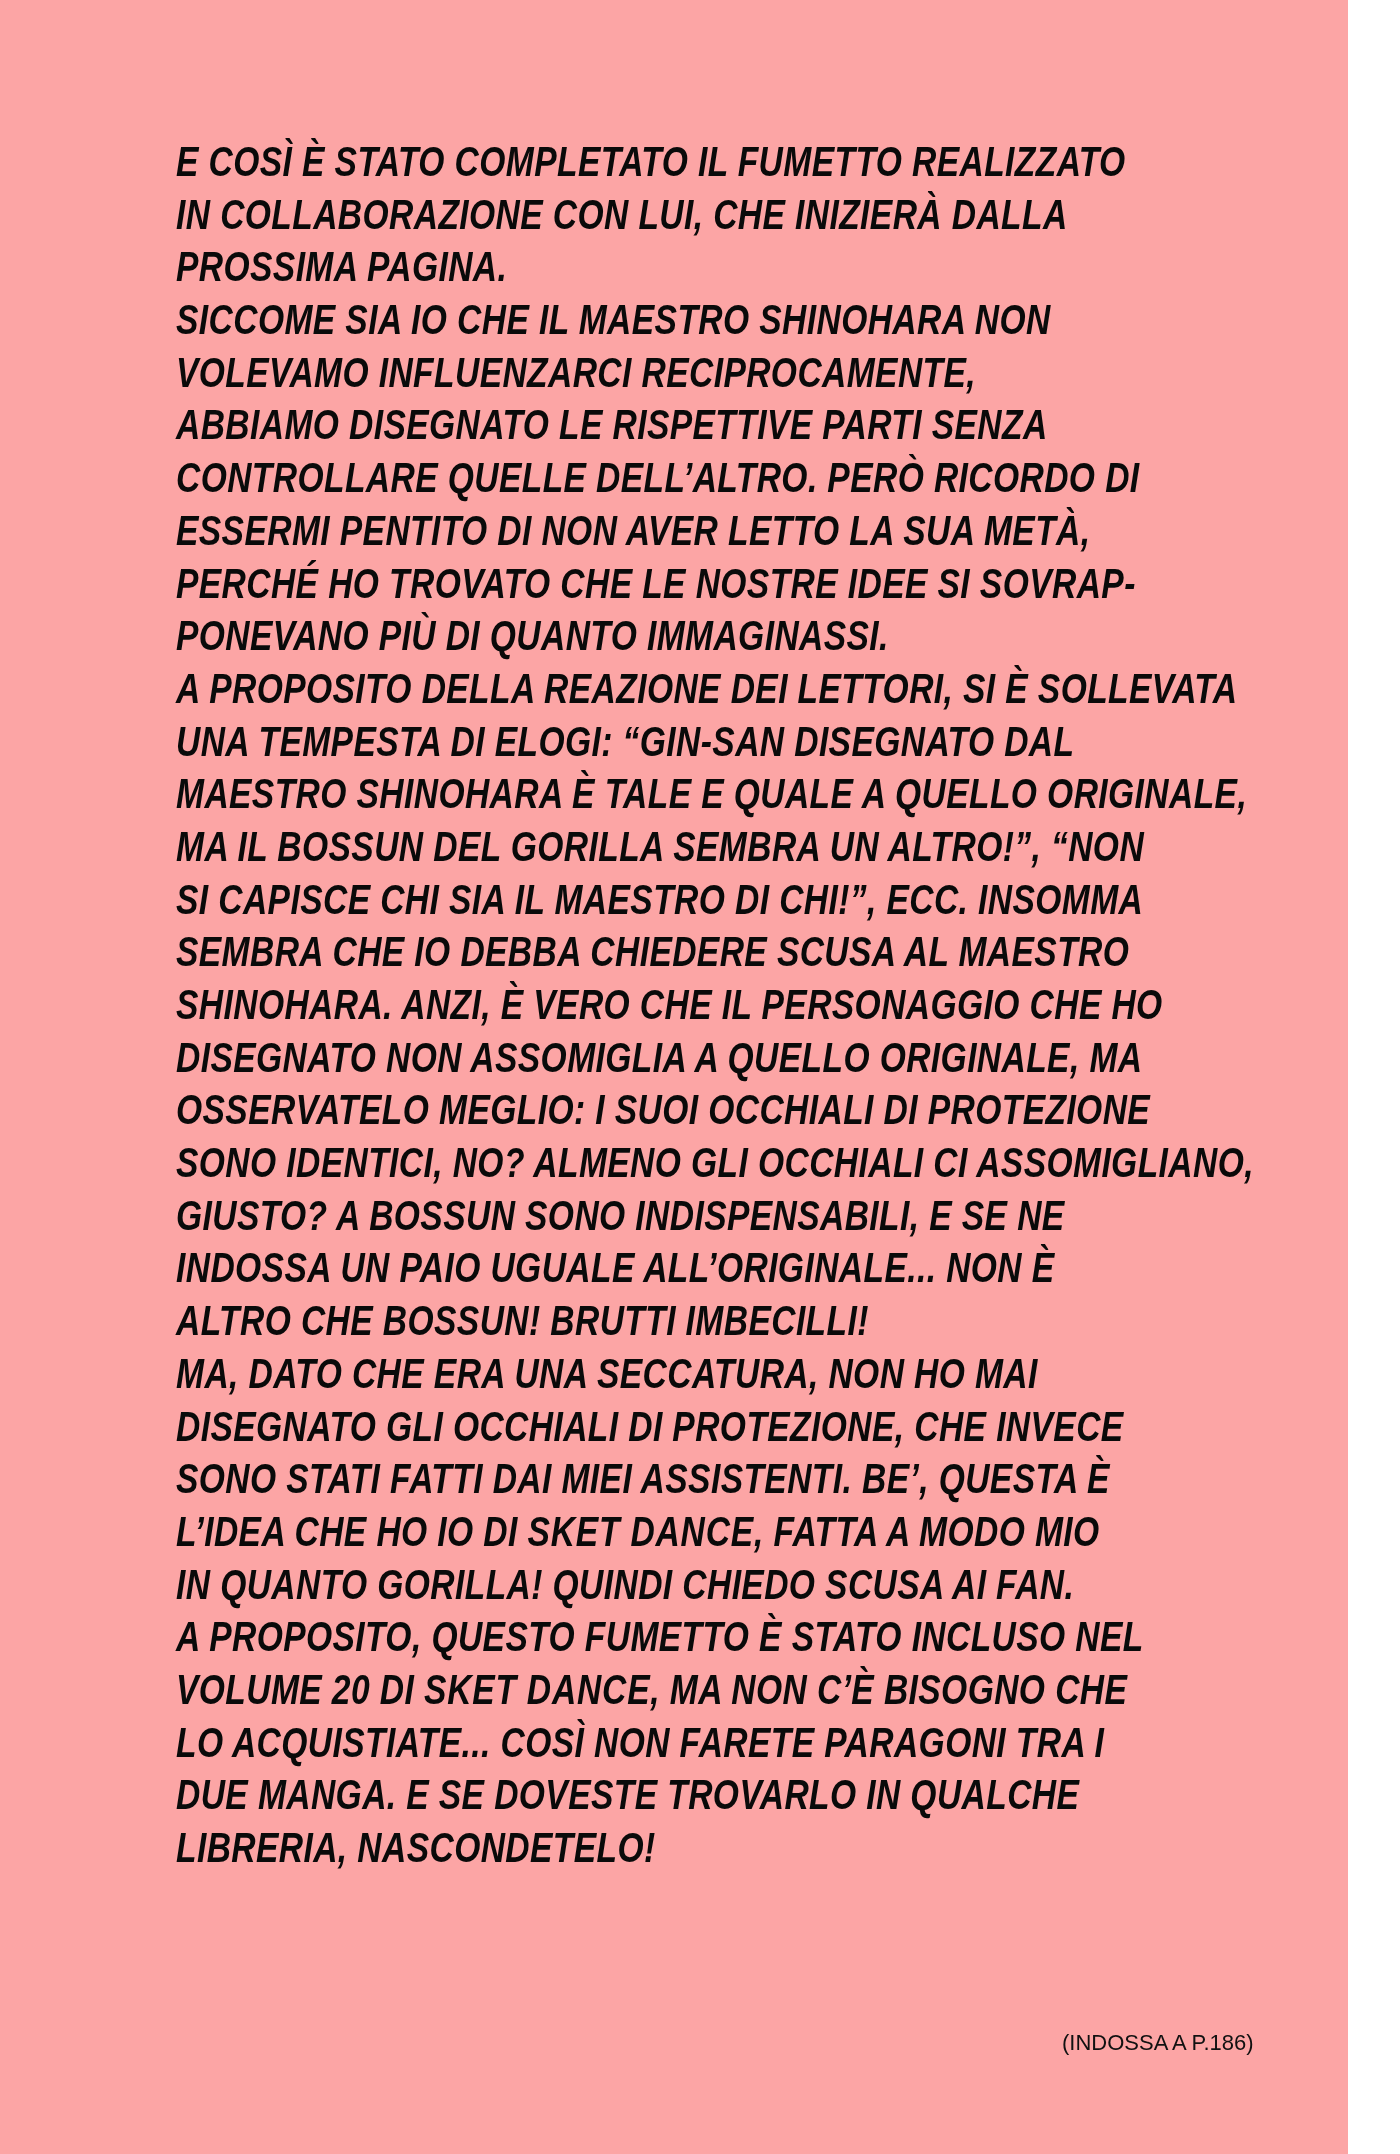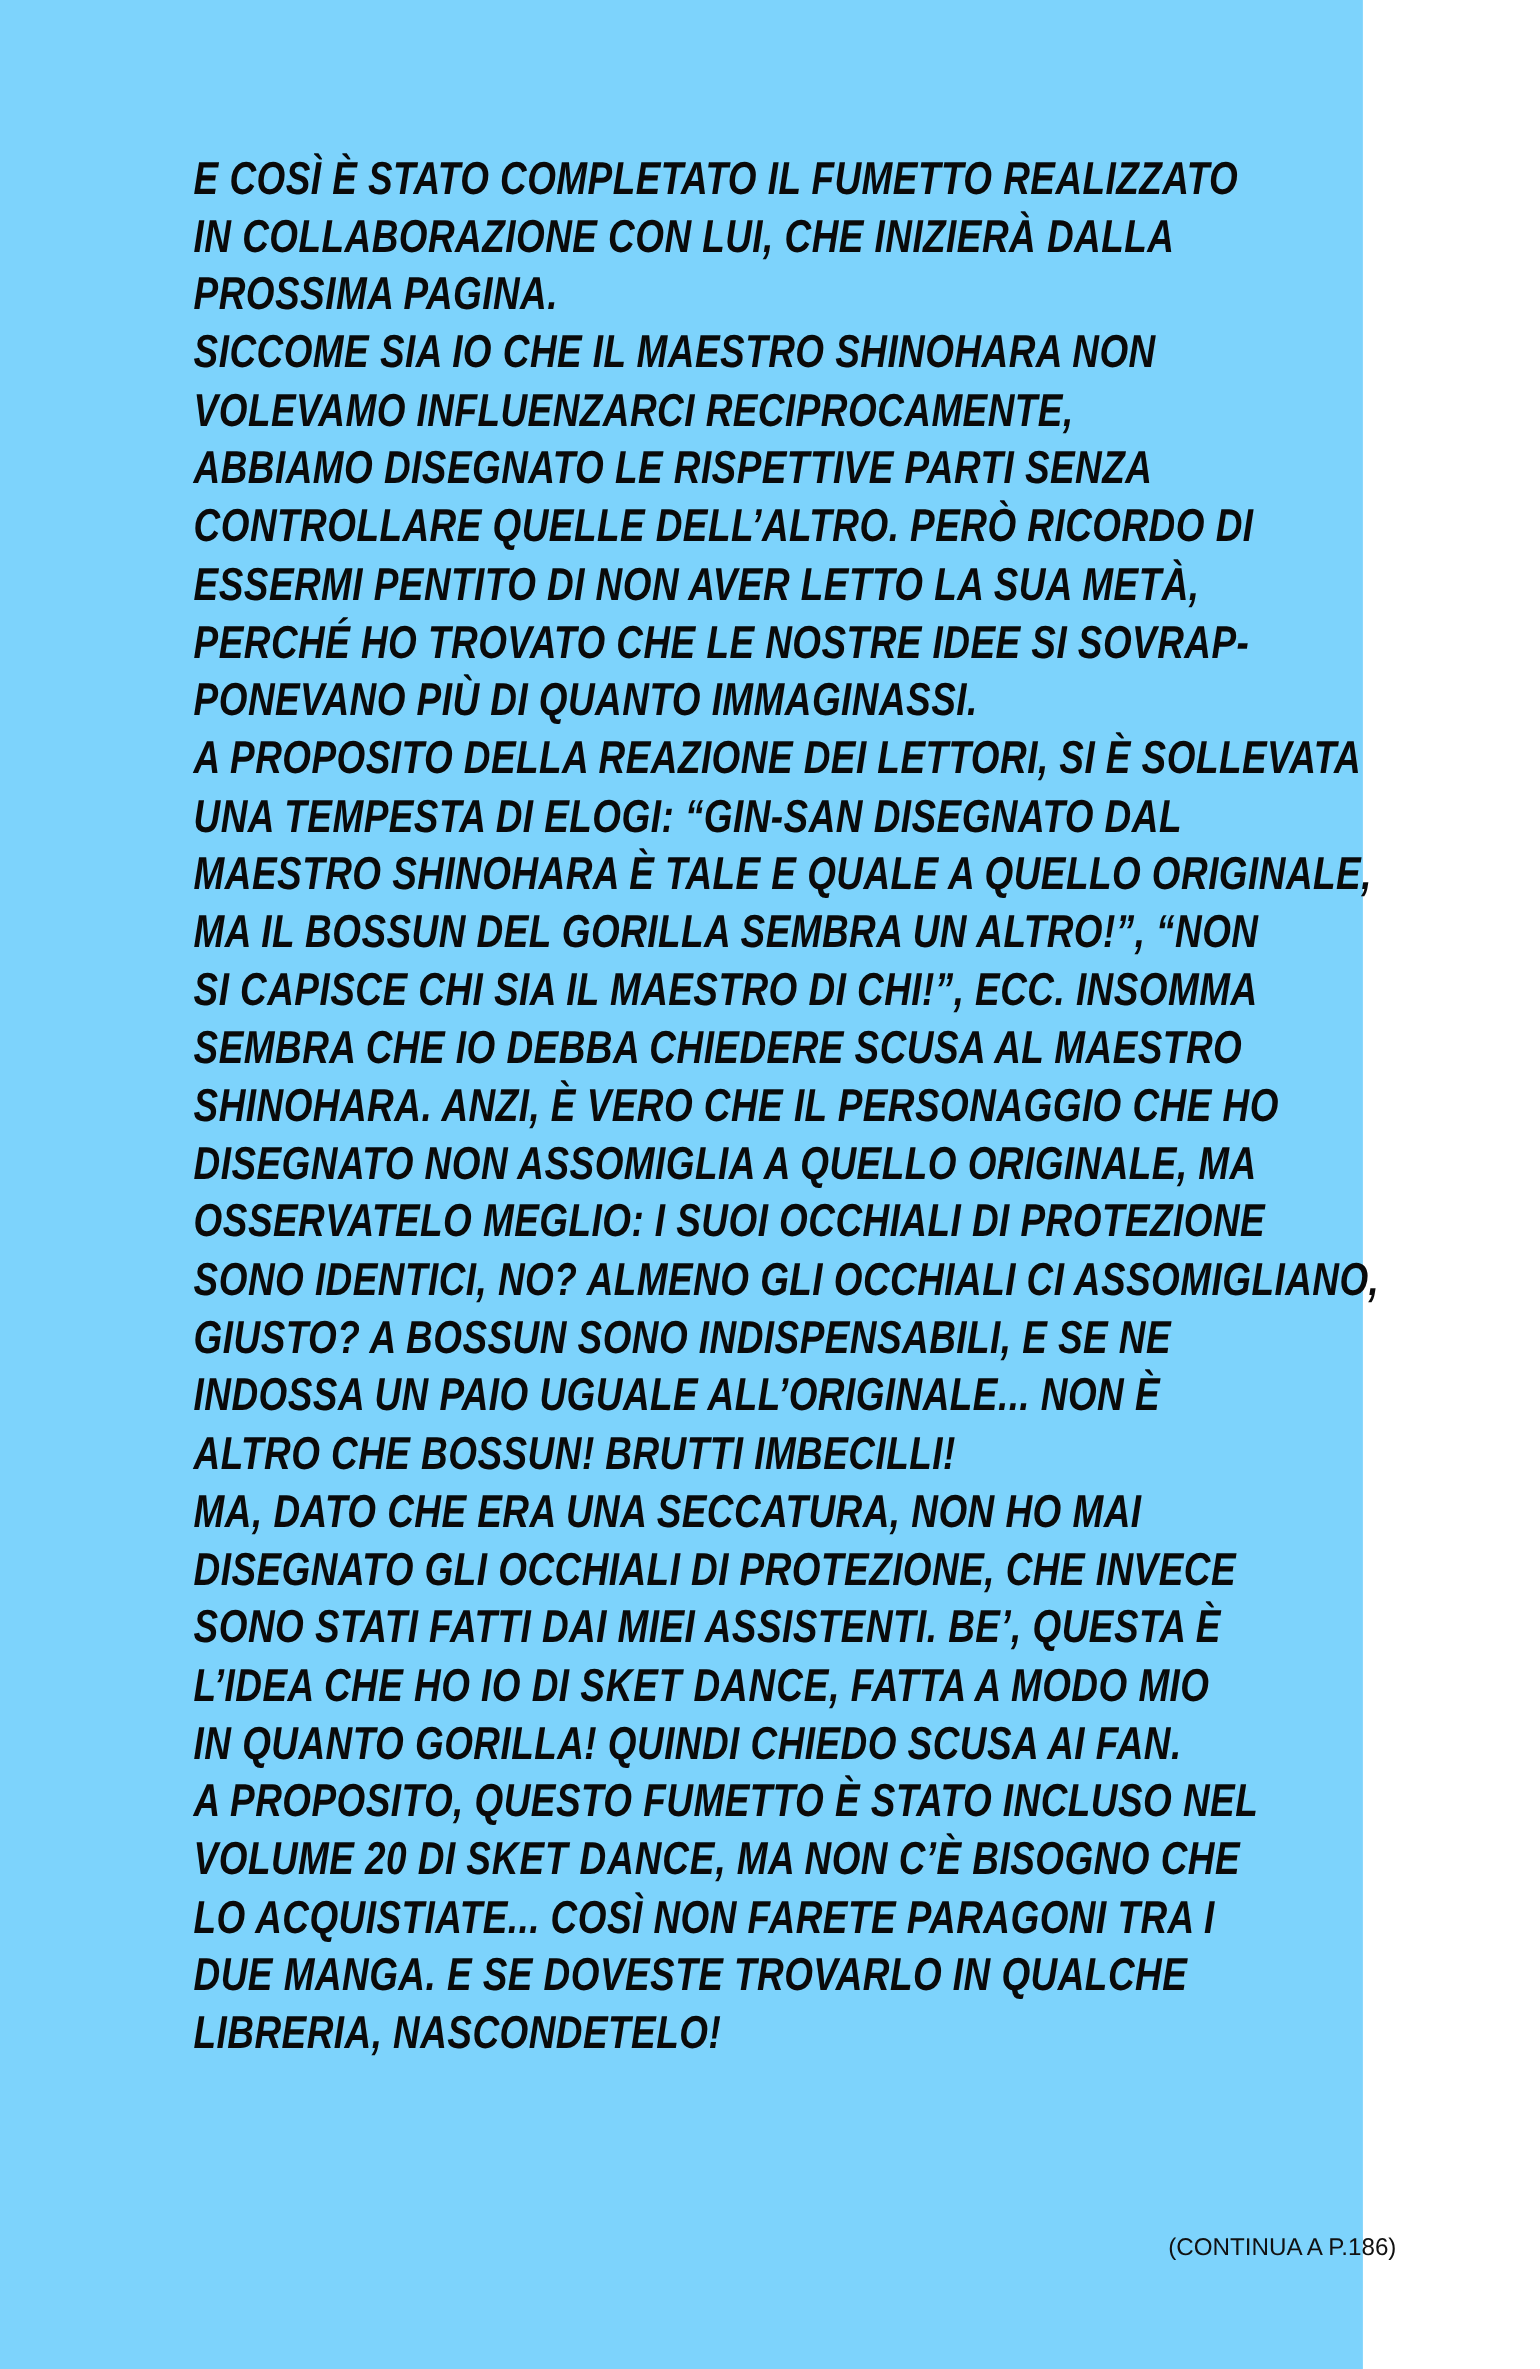--- a/index.html
+++ b/index.html
@@ -9,23 +9,23 @@
   }
   body {
     width: 1400px;
     height: 2154px;
     position: relative;
     overflow: hidden;
   }
   .page {
     position: absolute;
     left: 0; top: 0;
-    width: 1239px;
+    width: 1348px;
     height: 2154px;
-    background: #7dd3fc;
+    background: #fca5a5;
   }
   .text-block {
     position: absolute;
     left: 176px;
     top: 136px;
     width: 1120px;
   }
   .line {
     display: block;
     height: 52.7px;
@@ -87,14 +87,14 @@
     <span class="line">SONO STATI FATTI DAI MIEI ASSISTENTI. BE’, QUESTA È</span>
     <span class="line"><span>L’IDEA CHE HO IO DI </span><em>SKET DANCE</em><span>, FATTA A MODO MIO</span></span>
     <span class="line">IN QUANTO GORILLA! QUINDI CHIEDO SCUSA AI FAN.</span>
     <span class="line">A PROPOSITO, QUESTO FUMETTO È STATO INCLUSO NEL</span>
     <span class="line"><span>VOLUME 20 DI </span><em>SKET DANCE</em><span>, MA NON C’È BISOGNO CHE</span></span>
     <span class="line">LO ACQUISTIATE... COSÌ NON FARETE PARAGONI TRA I</span>
     <span class="line">DUE MANGA. E SE DOVESTE TROVARLO IN QUALCHE</span>
     <span class="line">LIBRERIA, NASCONDETELO!</span>
   </div>
 
-  <div class="footer-note">(CONTINUA A P.186)</div>
+  <div class="footer-note">(INDOSSA A P.186)</div>
 </div>
 
 </body></html>

